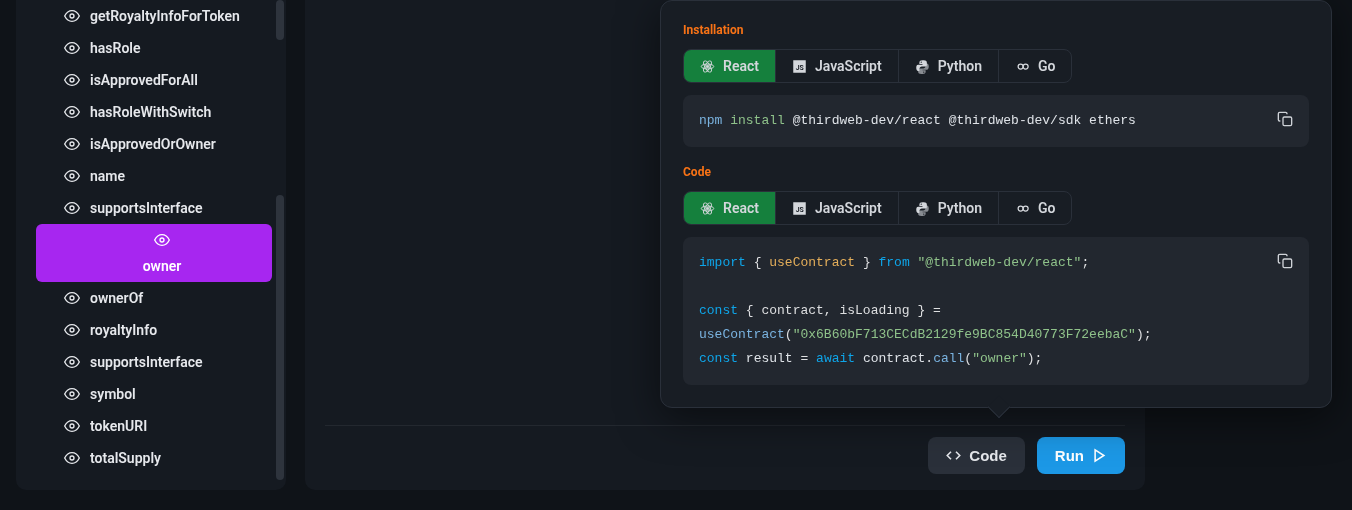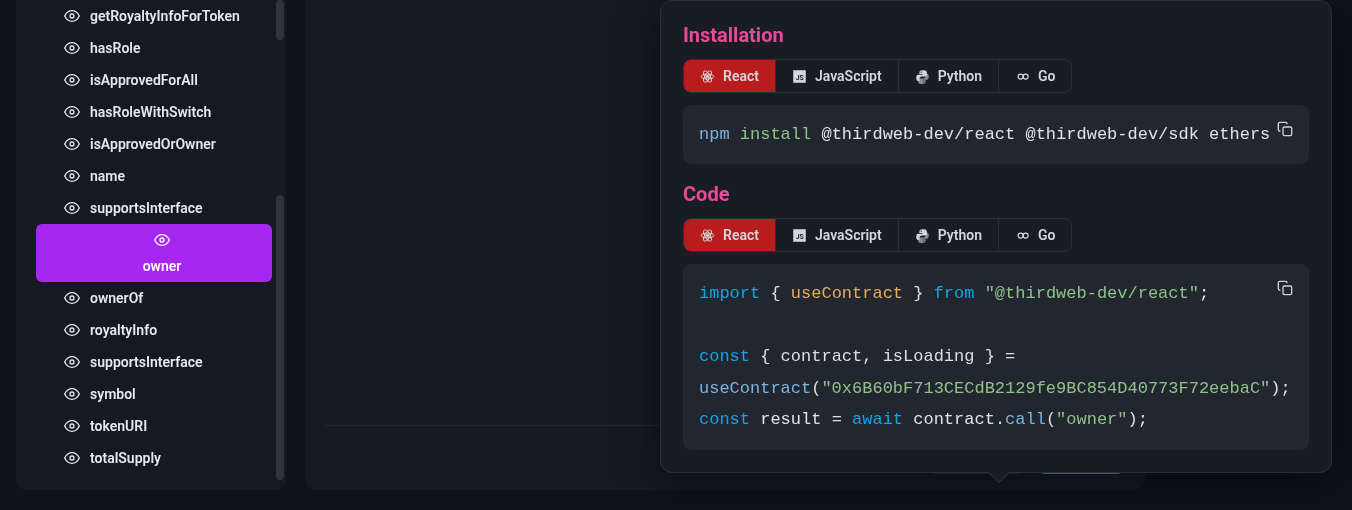--- a/index.html
+++ b/index.html
@@ -124,23 +124,23 @@
     bottom: -8px;
     left: 330px;
     width: 16px;
     height: 16px;
     background: #181d24;
     border-right: 1px solid #2a303a;
     border-bottom: 1px solid #2a303a;
     transform: rotate(45deg);
   }
   .section-title {
-    font-size: 20px;
+    font-size: 12px;
     font-weight: 700;
-    color: #ec4899;
+    color: #f97316;
     margin-bottom: 12px;
   }
   .tabs {
     display: inline-flex;
     border: 1px solid #2a303a;
     border-radius: 8px;
     overflow: hidden;
     margin-bottom: 12px;
   }
   .tab {
@@ -148,28 +148,28 @@
     align-items: center;
     gap: 8px;
     padding: 8px 16px;
     font-size: 14px;
     font-weight: 600;
     color: #d4d7dc;
     cursor: pointer;
     border-right: 1px solid #2a303a;
   }
   .tab:last-child { border-right: none; }
-  .tab.active { background: #b91c1c; }
+  .tab.active { background: #15803d; }
   .tab-icon { width: 15px; height: 15px; }
   .code-block {
     background: #22272f;
     border-radius: 8px;
     padding: 14px 16px;
     font-family: "SFMono-Regular", Consolas, "Liberation Mono", Menlo, monospace;
-    font-size: 17px;
+    font-size: 13px;
     line-height: 1.85;
     color: #dfe3e8;
     position: relative;
     white-space: pre;
   }
   .copy-btn {
     position: absolute;
     top: 10px;
     right: 10px;
     width: 28px;

